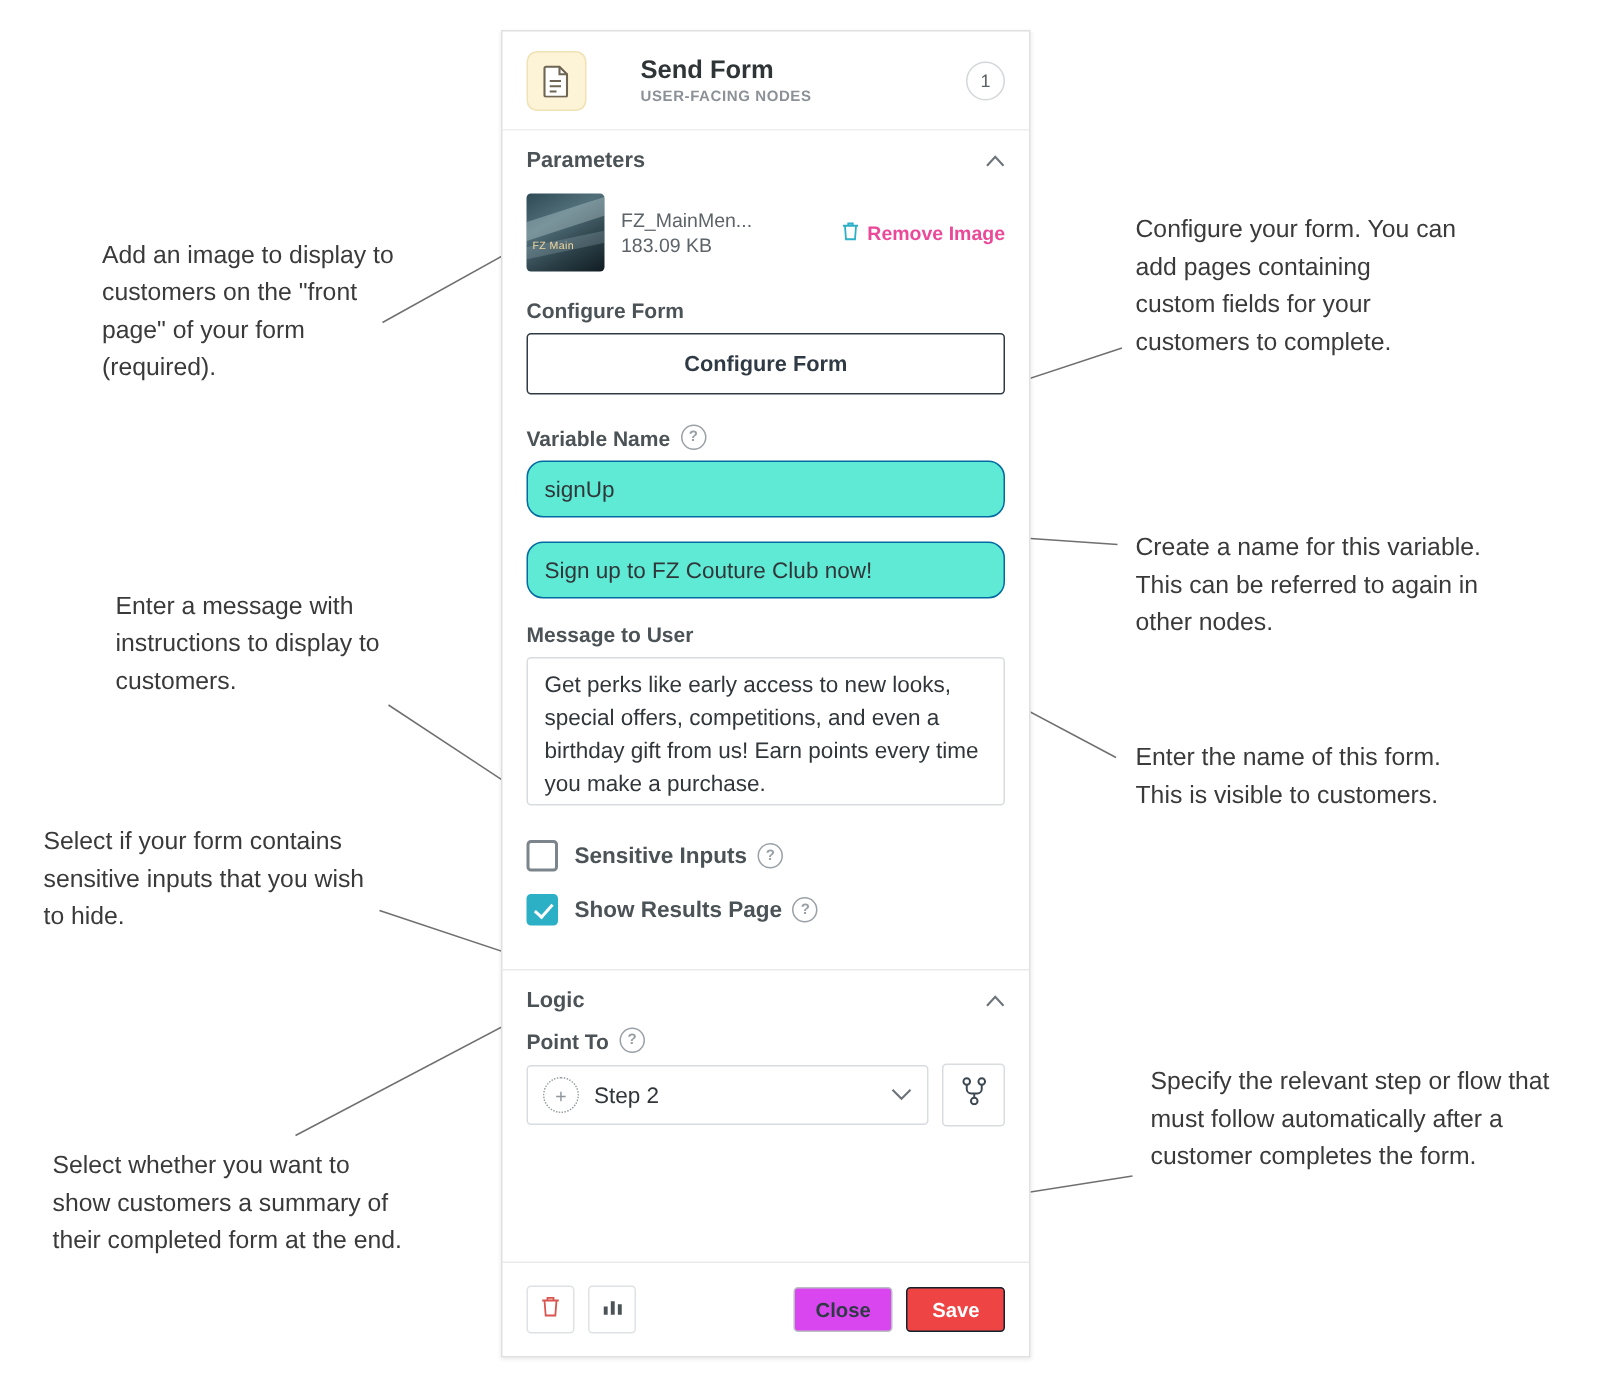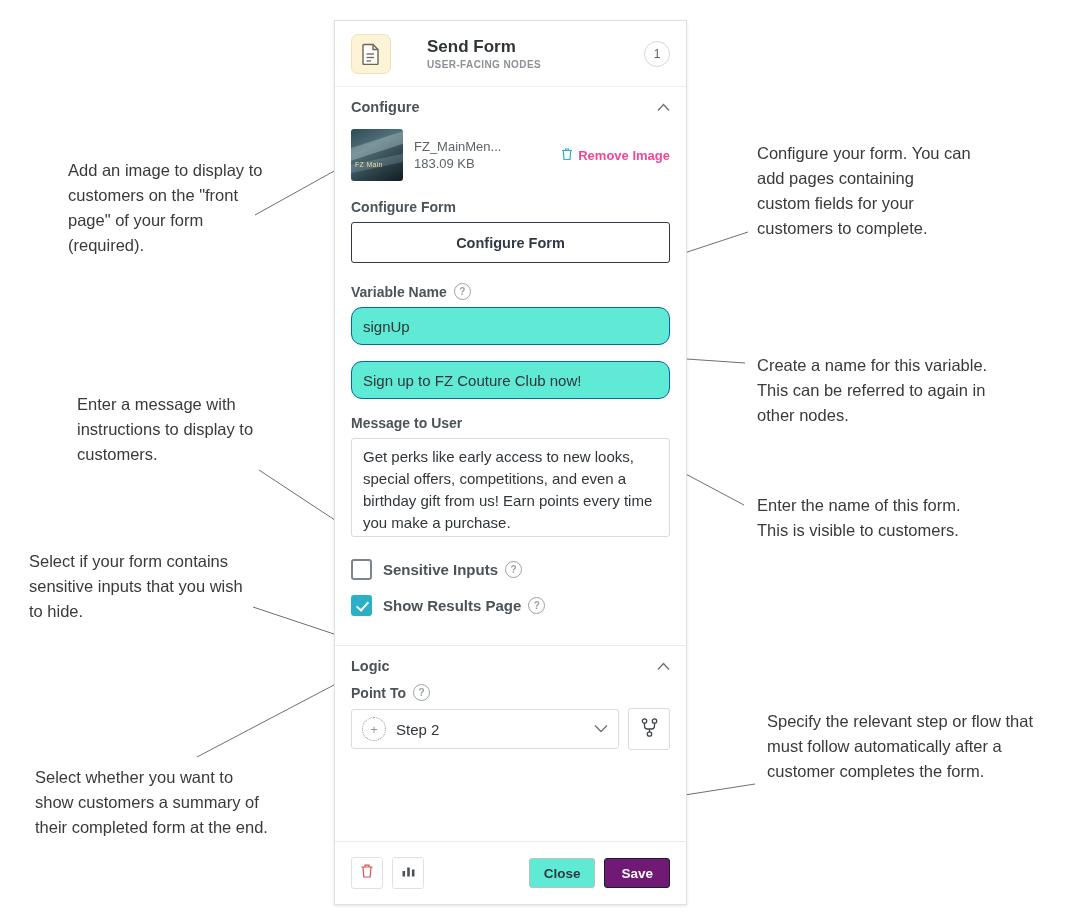--- a/index.html
+++ b/index.html
@@ -345,35 +345,35 @@
     margin-right: 9px;
     cursor: pointer;
   }
   .footer-spacer { flex: 1 1 auto; }
   .btn-close {
     height: 30px;
     min-width: 58px;
     padding: 0 14px;
     border: 1px solid #b9bfc3;
     border-radius: 3px;
-    background: #5eead4;
+    background: #d946ef;
     color: #2f3a45;
     font-size: 13.5px;
     font-weight: bold;
     font-family: "Liberation Sans", sans-serif;
     margin-right: 9px;
     cursor: pointer;
   }
   .btn-save {
     height: 30px;
     min-width: 58px;
     padding: 0 16px;
     border: 1px solid #14202c;
     border-radius: 3px;
-    background: #701a75;
+    background: #ef4444;
     color: #ffffff;
     font-size: 13.5px;
     font-weight: bold;
     font-family: "Liberation Sans", sans-serif;
     cursor: pointer;
   }
 </style>
 </head>
 <body>
 
@@ -437,21 +437,21 @@
     <div class="header-texts">
       <div class="header-title">Send Form</div>
       <div class="header-sub">USER-FACING NODES</div>
     </div>
     <div class="header-badge">1</div>
   </div>
 
   <div class="body">
 
     <div class="section-head">
-      <div class="section-title">Configure</div>
+      <div class="section-title">Parameters</div>
       <div class="chevron">
         <svg width="13" height="9" viewBox="0 0 13 9">
             <path d="M1 7.5 L6.5 1.5 L12 7.5" fill="none" stroke="#6d7479" stroke-width="1.4"></path>
           </svg>
       </div>
     </div>
 
     <div class="params-body">
 
       

